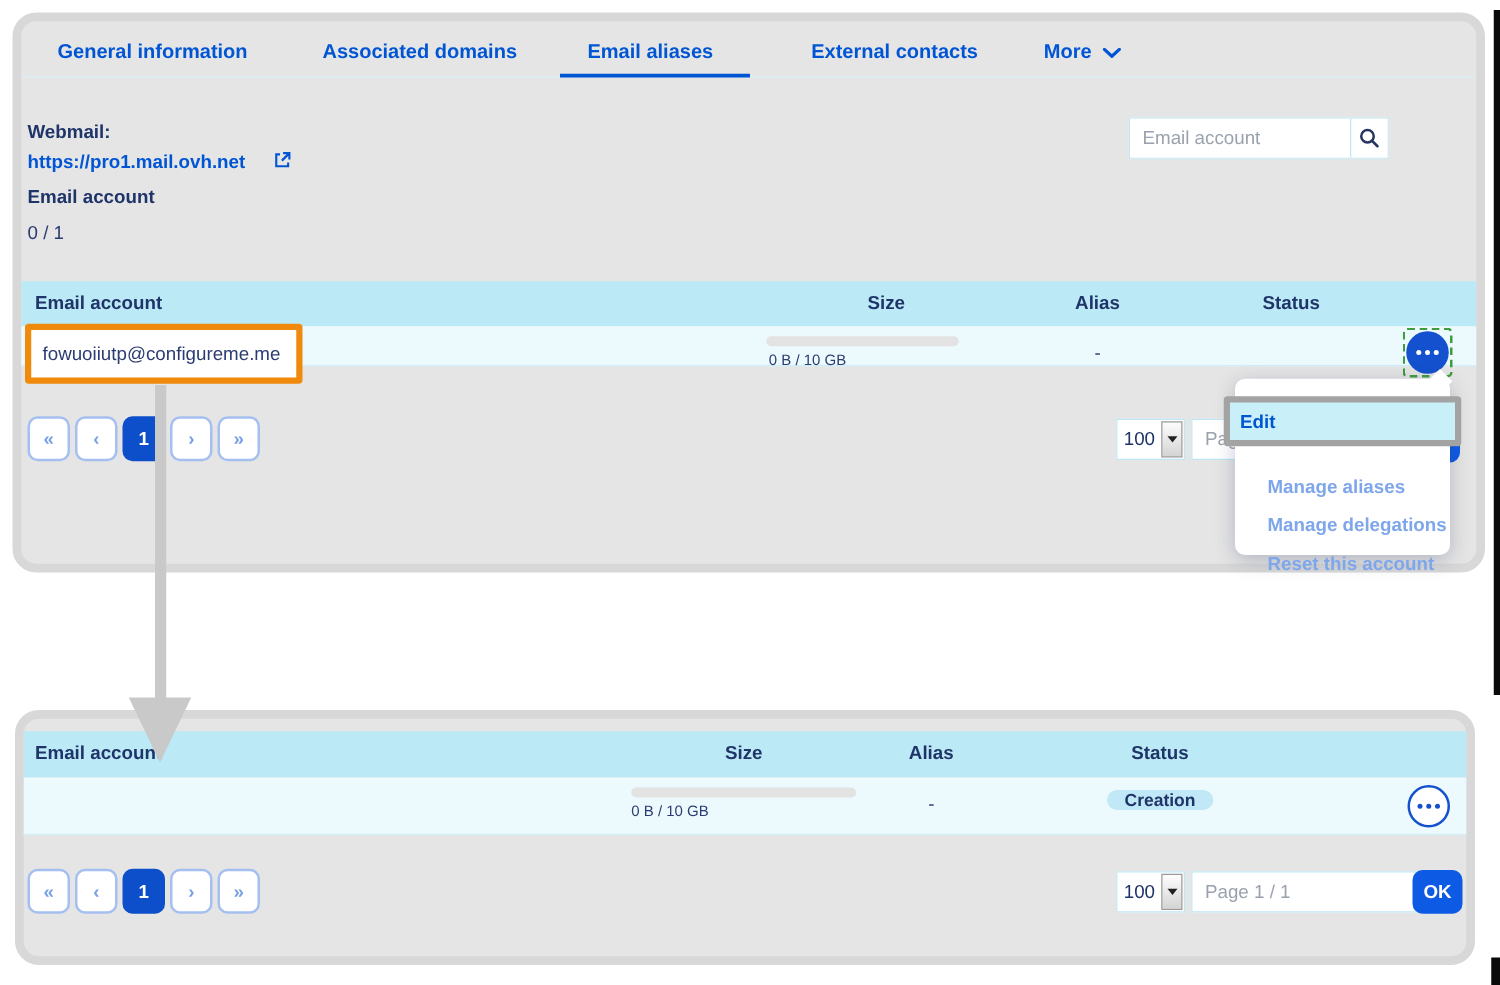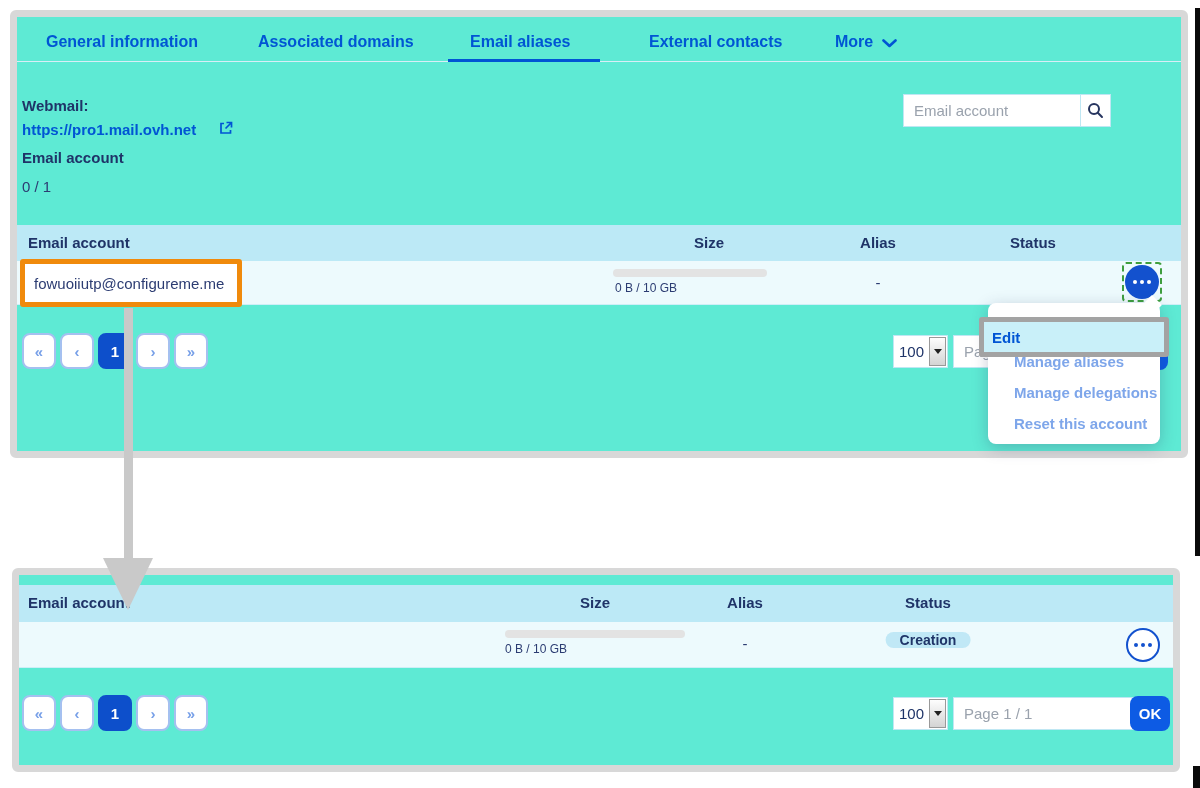--- a/index.html
+++ b/index.html
@@ -5,23 +5,23 @@
   * { box-sizing: border-box; margin: 0; padding: 0; }
   html,body { width:1200px; height:788px; }
   body {
     position: relative;
     background: #ffffff;
     font-family: "Liberation Sans", sans-serif;
     overflow: hidden;
   }
   .panel {
     position: absolute;
-    background: #5eead4;
+    background: #e5e5e5;
     border: 7px solid #d8d8d8;
-    border-radius: 6px;
+    border-radius: 19px;
   }
   #panel-top { left:10px; top:10px; width:1178px; height:448px; }
   #panel-bottom { left:12px; top:568px; width:1168px; height:204px; }
 
   
   .tab {
     position:absolute; top:16px;
     font-weight:bold; font-size:16px; color:#0055d4;
     white-space:nowrap; cursor:pointer;
   }
@@ -105,21 +105,21 @@
     position:absolute; left:971px; top:286px; width:172px; height:141px;
     background:#fff; border-radius:8px; box-shadow:0 4px 16px rgba(50,60,100,0.28); z-index:40;
   }
   .menu-caret { position:absolute; left:1128px; top:281px; width:14px; height:14px; background:#fff; transform:rotate(45deg); z-index:41; }
   .menu-edit {
     position:absolute; left:-9px; right:-9px; top:14px; height:40px;
     border:5px solid #a3a3a3; border-radius:3px; background:#c9f0f9;
     display:flex; align-items:center; padding-left:8px;
     color:#0055d4; font-weight:bold; font-size:15px; z-index:42; cursor:pointer;
   }
-  .menu-item { position:absolute; left:26px; color:#7ea6ea; font-weight:bold; font-size:15px; white-space:nowrap; cursor:pointer; }
+  .menu-item { position:absolute; left:26px; color:#7ea6ea; font-weight:bold; font-size:15px; white-space:nowrap; cursor:pointer;margin-top:28px; }
 
   
   .arrow-shaft { position:absolute; left:124px; top:308px; width:9px; height:252px; background:#c9c9c9; z-index:50; }
   .arrow-head { position:absolute; left:103px; top:558px; width:0; height:0;
     border-left:25px solid transparent; border-right:25px solid transparent; border-top:52px solid #c9c9c9; z-index:50; }
 
   
   .edge-right  { position:absolute; left:1195px; top:8px; width:5px; height:548px; background:#0a0a0a; z-index:60; }
   .edge-corner { position:absolute; left:1193px; top:766px; width:7px; height:22px; background:#0a0a0a; z-index:60; }
 </style>
@@ -161,21 +161,21 @@
     </button>
   </div>
 
   <div class="thead" style="left:0; top:208px; width:1164px; height:36px;">
     <span class="th" style="left:11px;">Email account</span>
     <span class="th center" style="left:692px;">Size</span>
     <span class="th center" style="left:861px;">Alias</span>
     <span class="th center" style="left:1016px;">Status</span>
   </div>
 
-  <div class="trow" style="left:0; top:244px; width:1164px; height:44px;">
+  <div class="trow" style="left:0; top:244px; width:1164px; height:32px;">
     <div class="hl-box" style="left:3px; top:-2px; width:222px; height:48px;">
       <span>fowuoiiutp@configureme.me</span>
     </div>
     <div class="size-bar" style="left:596px; top:8px; width:154px;"></div>
     <span class="size-text" style="left:598px; top:20px;">0 B / 10 GB</span>
     <span class="cell center" style="left:861px; top:13px;">-</span>
     <span class="cell center" style="left:1016px; top:13px;"></span>
     <div class="dots-wrap focused" style="left:1105px; top:1px;">
       <div class="dots-circle filled">
           <span class="dot"></span>

